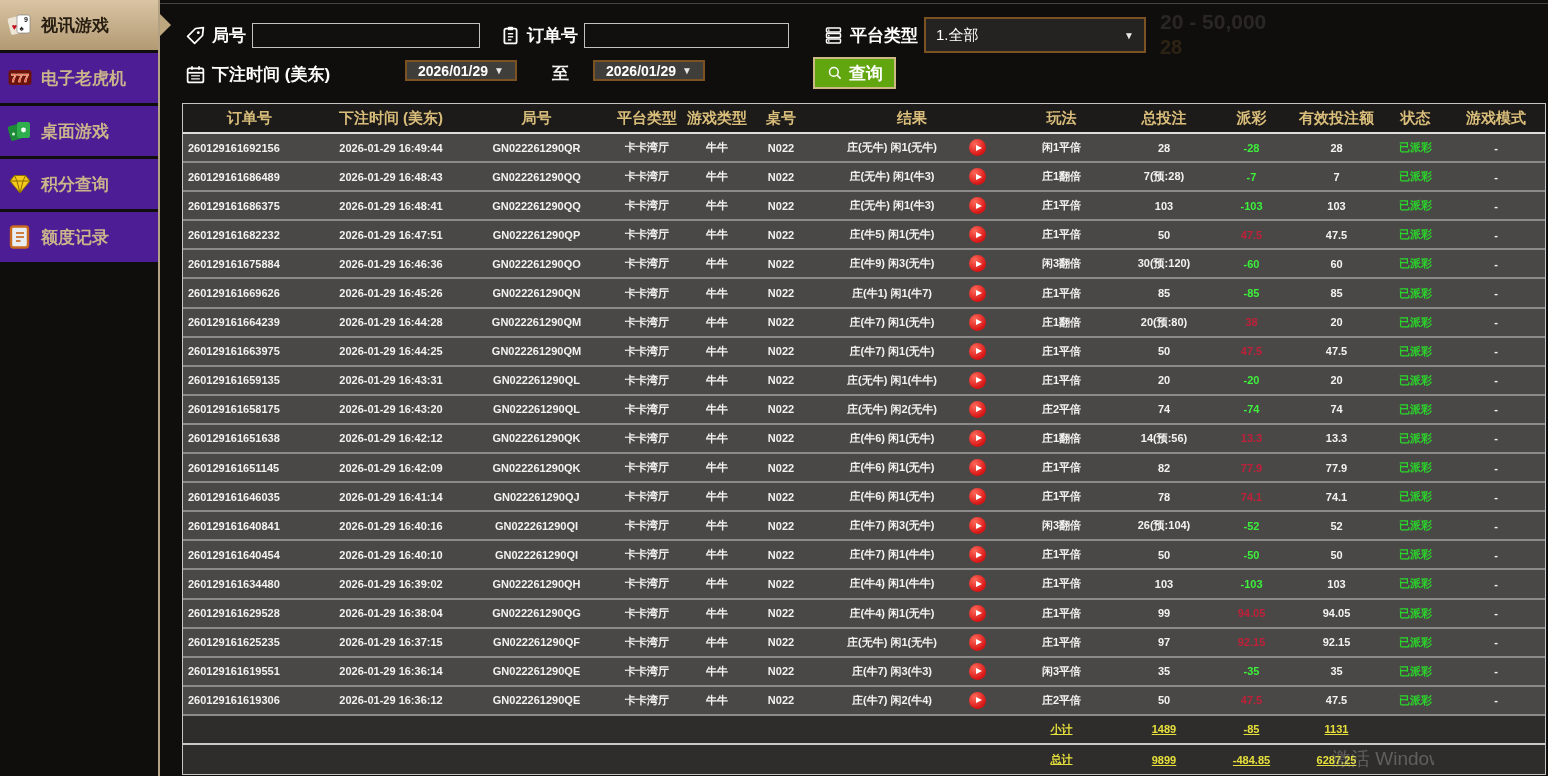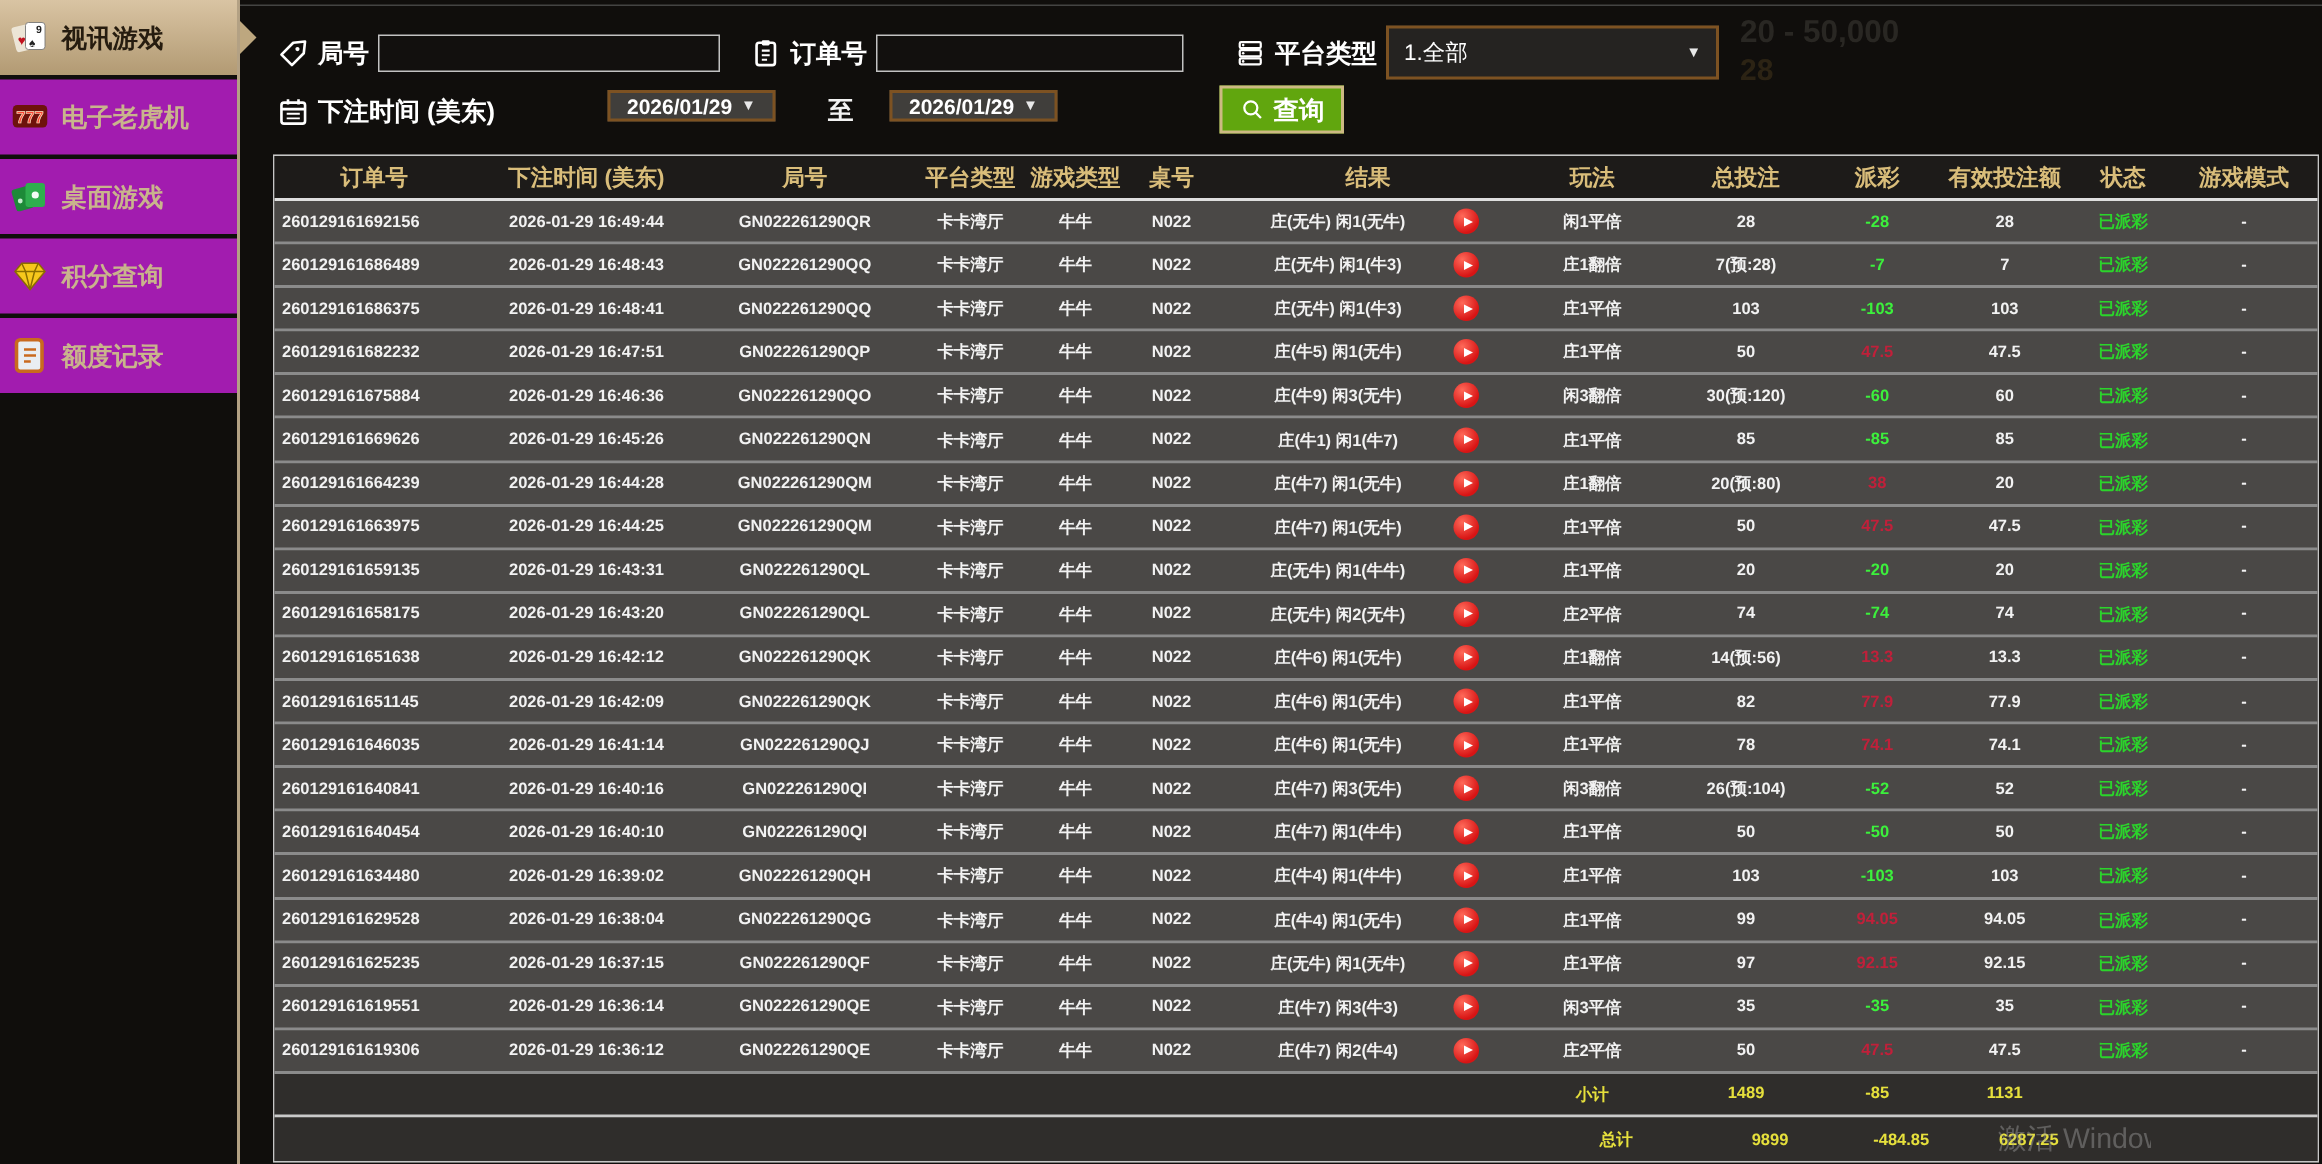--- a/index.html
+++ b/index.html
@@ -13,21 +13,21 @@
   
   .top-line { position:absolute; left:160px; top:3px; right:0; height:1px; background:#4e4e4e; opacity:.85; }
   .bg-faint { position:absolute; font-weight:700; white-space:nowrap; pointer-events:none; }
   .bg-limit { left:1160px; top:10px; font-size:21px; color:rgba(200,190,178,.14); }
   .bg-extra { left:1160px; top:36px; font-size:20px; color:rgba(190,150,60,.16); }
   .watermark { position:absolute; left:1332px; top:746px; width:102px; overflow:hidden; white-space:nowrap;
     font-size:19px; color:rgba(165,165,165,.42); }
 
   
   .sidebar { position:absolute; left:0; top:0; width:160px; }
-  .sidebar-item { position:relative; height:50px; margin-bottom:3px; background:#a21caf;
+  .sidebar-item { position:relative; height:50px; margin-bottom:3px; background:#4c1d95;
     display:flex; align-items:center; gap:8px; padding-left:7px;
     color:#c9b48c; font-size:17px; font-weight:700; cursor:pointer; }
   .sidebar-item.active { background:linear-gradient(#d9c4a3,#b29a73); color:#261c0f; }
   .sidebar-item.active::after { content:""; position:absolute; right:-11px; top:50%;
     transform:translateY(-50%); width:0; height:0;
     border-left:11px solid #bda77f; border-top:11px solid transparent; border-bottom:11px solid transparent; z-index:3; }
   .side-divider { position:absolute; left:158px; top:0; width:2px; height:776px; background:#b3a184; z-index:2; }
   .s-icon { width:26px; height:26px; flex:0 0 26px; }
 
   
@@ -57,22 +57,22 @@
   .cell { text-align:center; white-space:nowrap; overflow:visible; }
   .c-order { text-align:left; padding-left:5px; }
   .playwrap { display:flex; justify-content:flex-start; }
   .play { width:17px; height:17px; border-radius:50%; background:radial-gradient(circle at 35% 30%, #ff6a5a, #d81414 70%);
     display:flex; align-items:center; justify-content:center; cursor:pointer; }
   .play::after { content:""; border-left:6px solid #fff; border-top:3.5px solid transparent; border-bottom:3.5px solid transparent; margin-left:2px; }
   .win { color:var(--win,#c0203a); }
   .loss { color:var(--loss,#3cf03c); }
   .c-status { color:var(--paid,#2bd42b); }
   .row-total { background:#2f2d2b; border-bottom:2px solid #c9c9c9; }
-  .row-total .cell { color:var(--totals,#e6e03c); }
-  .row-total:last-child { border-bottom:none;padding-left:16px; }
+  .row-total .cell { color:var(--totals,#e6e03c);text-decoration:underline; }
+  .row-total:last-child { border-bottom:none; }
 </style>
 </head>
 <body>
 
 <div class="top-line"></div>
 <div class="bg-faint bg-limit">20 - 50,000</div>
 <div class="bg-faint bg-extra">28</div>
 
 <aside class="sidebar">
   <div id="sidebar-items">

